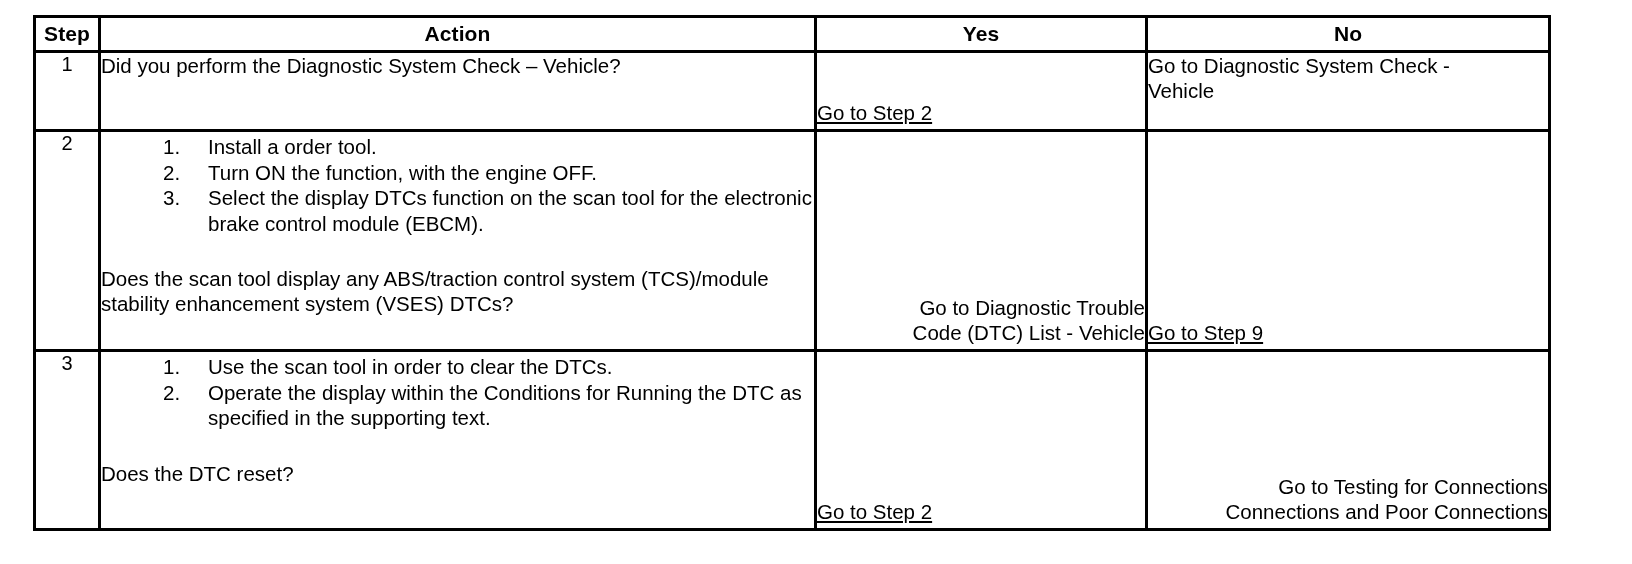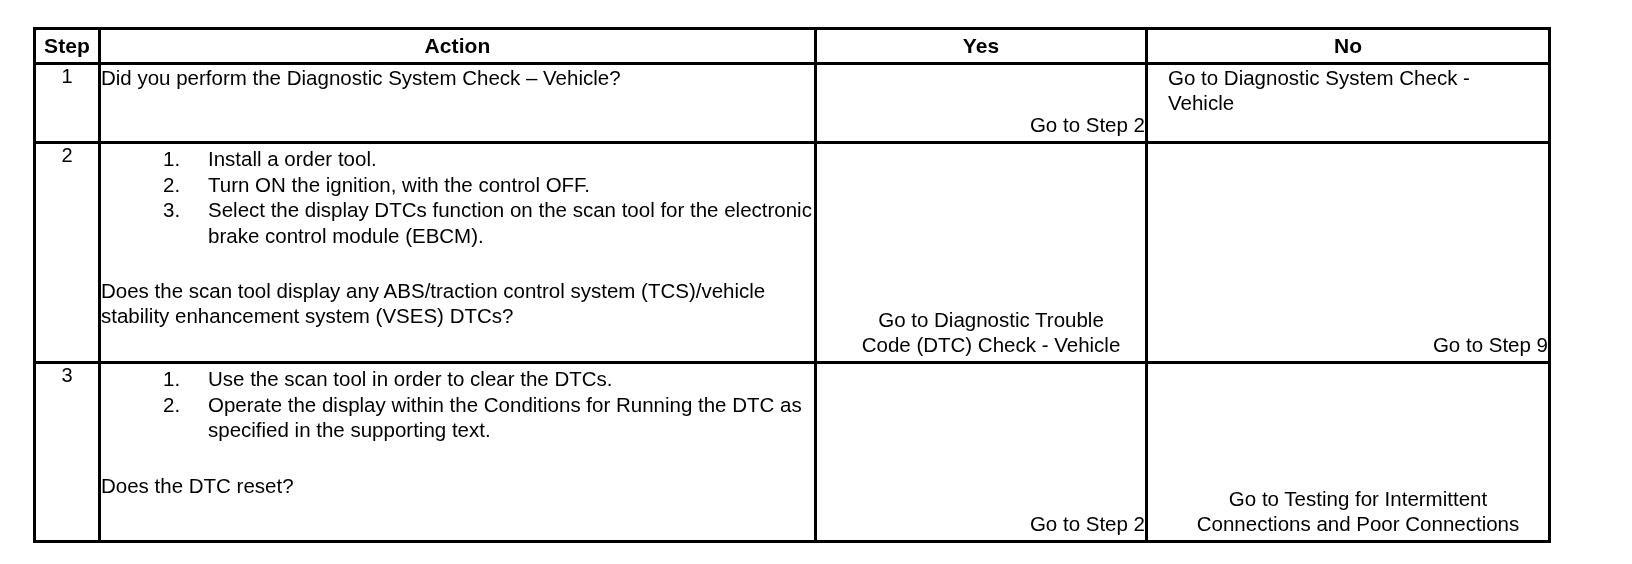--- a/index.html
+++ b/index.html
@@ -16,21 +16,21 @@
   }
   #page {
     position: relative;
     width: 1632px;
     height: 564px;
     background: #ffffff;
   }
   table.diag {
     position: absolute;
     left: 33px;
-    top: 27px;
+    top: 15px;
     width: 1515px;
     border-collapse: collapse;
     table-layout: fixed;
     background: #ffffff;
   }
   table.diag td, table.diag th {
     border: 3px solid #000000;
     padding: 0;
     vertical-align: top;
     background: #ffffff;
@@ -93,34 +93,35 @@
   .gap-block { height: 30px; }
   .gap-block.tall { height: 30px; }
 
   
   td.ansc {
     padding: 3px 6px 4px 6px;
     font-size: 20.5px;
     line-height: 25px;
   }
   td.ansc.center-bottom {
+    text-align: left;
+    vertical-align: bottom;
+    padding-bottom: 4px;
+    text-decoration: underline;
+  }
+  td.ansc.left-top {
+    text-align: left;
+    vertical-align: top;
+  }
+  td.ansc.left-bottom {
     text-align: right;
     vertical-align: bottom;
     padding-bottom: 4px;
   }
-  td.ansc.left-top {
-    text-align: left;
-    vertical-align: top;
-  }
-  td.ansc.left-bottom {
-    text-align: center;
-    vertical-align: bottom;
-    padding-bottom: 4px;
-  }
-  td.ansc .line { display: block; white-space: nowrap; padding-left: 20px; }
+  td.ansc .line { display: block; white-space: nowrap; }
 
   
   tr.r1 td { height: 72px; }
   tr.r2 td { height: 213px; }
   tr.r3 td { height: 172px; }
 </style>
 </head>
 <body>
 
 <div id="page">
@@ -159,33 +160,33 @@
       <tr class="r2">
         <td class="stepnum">2</td>
         <td class="action">
           <ol class="steps">
             <li>
               <span class="num">1.</span>
               <span>Install a order tool.</span>
             </li>
             <li>
               <span class="num">2.</span>
-              <span>Turn ON the ignition, with the control OFF.</span>
+              <span>Turn ON the function, with the engine OFF.</span>
             </li>
             <li>
               <span class="num">3.</span>
               <span>Select the display DTCs function on the scan tool for the electronic brake control module (EBCM).</span>
             </li>
           </ol>
           <div class="gap-block"></div>
-          <span class="q">Does the scan tool display any ABS/traction control system (TCS)/vehicle stability enhancement system (VSES) DTCs?</span>
+          <span class="q">Does the scan tool display any ABS/traction control system (TCS)/module stability enhancement system (VSES) DTCs?</span>
         </td>
         <td class="ansc left-bottom">
           <span class="line">Go to Diagnostic Trouble</span>
-          <span class="line">Code (DTC) Check - Vehicle</span>
+          <span class="line">Code (DTC) List - Vehicle</span>
         </td>
         <td class="ansc center-bottom">
           <span class="line">Go to Step 9</span>
         </td>
       </tr>
 
       <tr class="r3">
         <td class="stepnum">3</td>
         <td class="action">
           <ol class="steps">
@@ -198,21 +199,21 @@
               <span>Operate the display within the Conditions for Running the DTC as specified in the supporting text.</span>
             </li>
           </ol>
           <div class="gap-block tall"></div>
           <span class="q">Does the DTC reset?</span>
         </td>
         <td class="ansc center-bottom">
           <span class="line">Go to Step 2</span>
         </td>
         <td class="ansc left-bottom">
-          <span class="line">Go to Testing for Intermittent</span>
+          <span class="line">Go to Testing for Connections</span>
           <span class="line">Connections and Poor Connections</span>
         </td>
       </tr>
 
     </tbody>
   </table>
 
 </div>
 
 </body></html>

